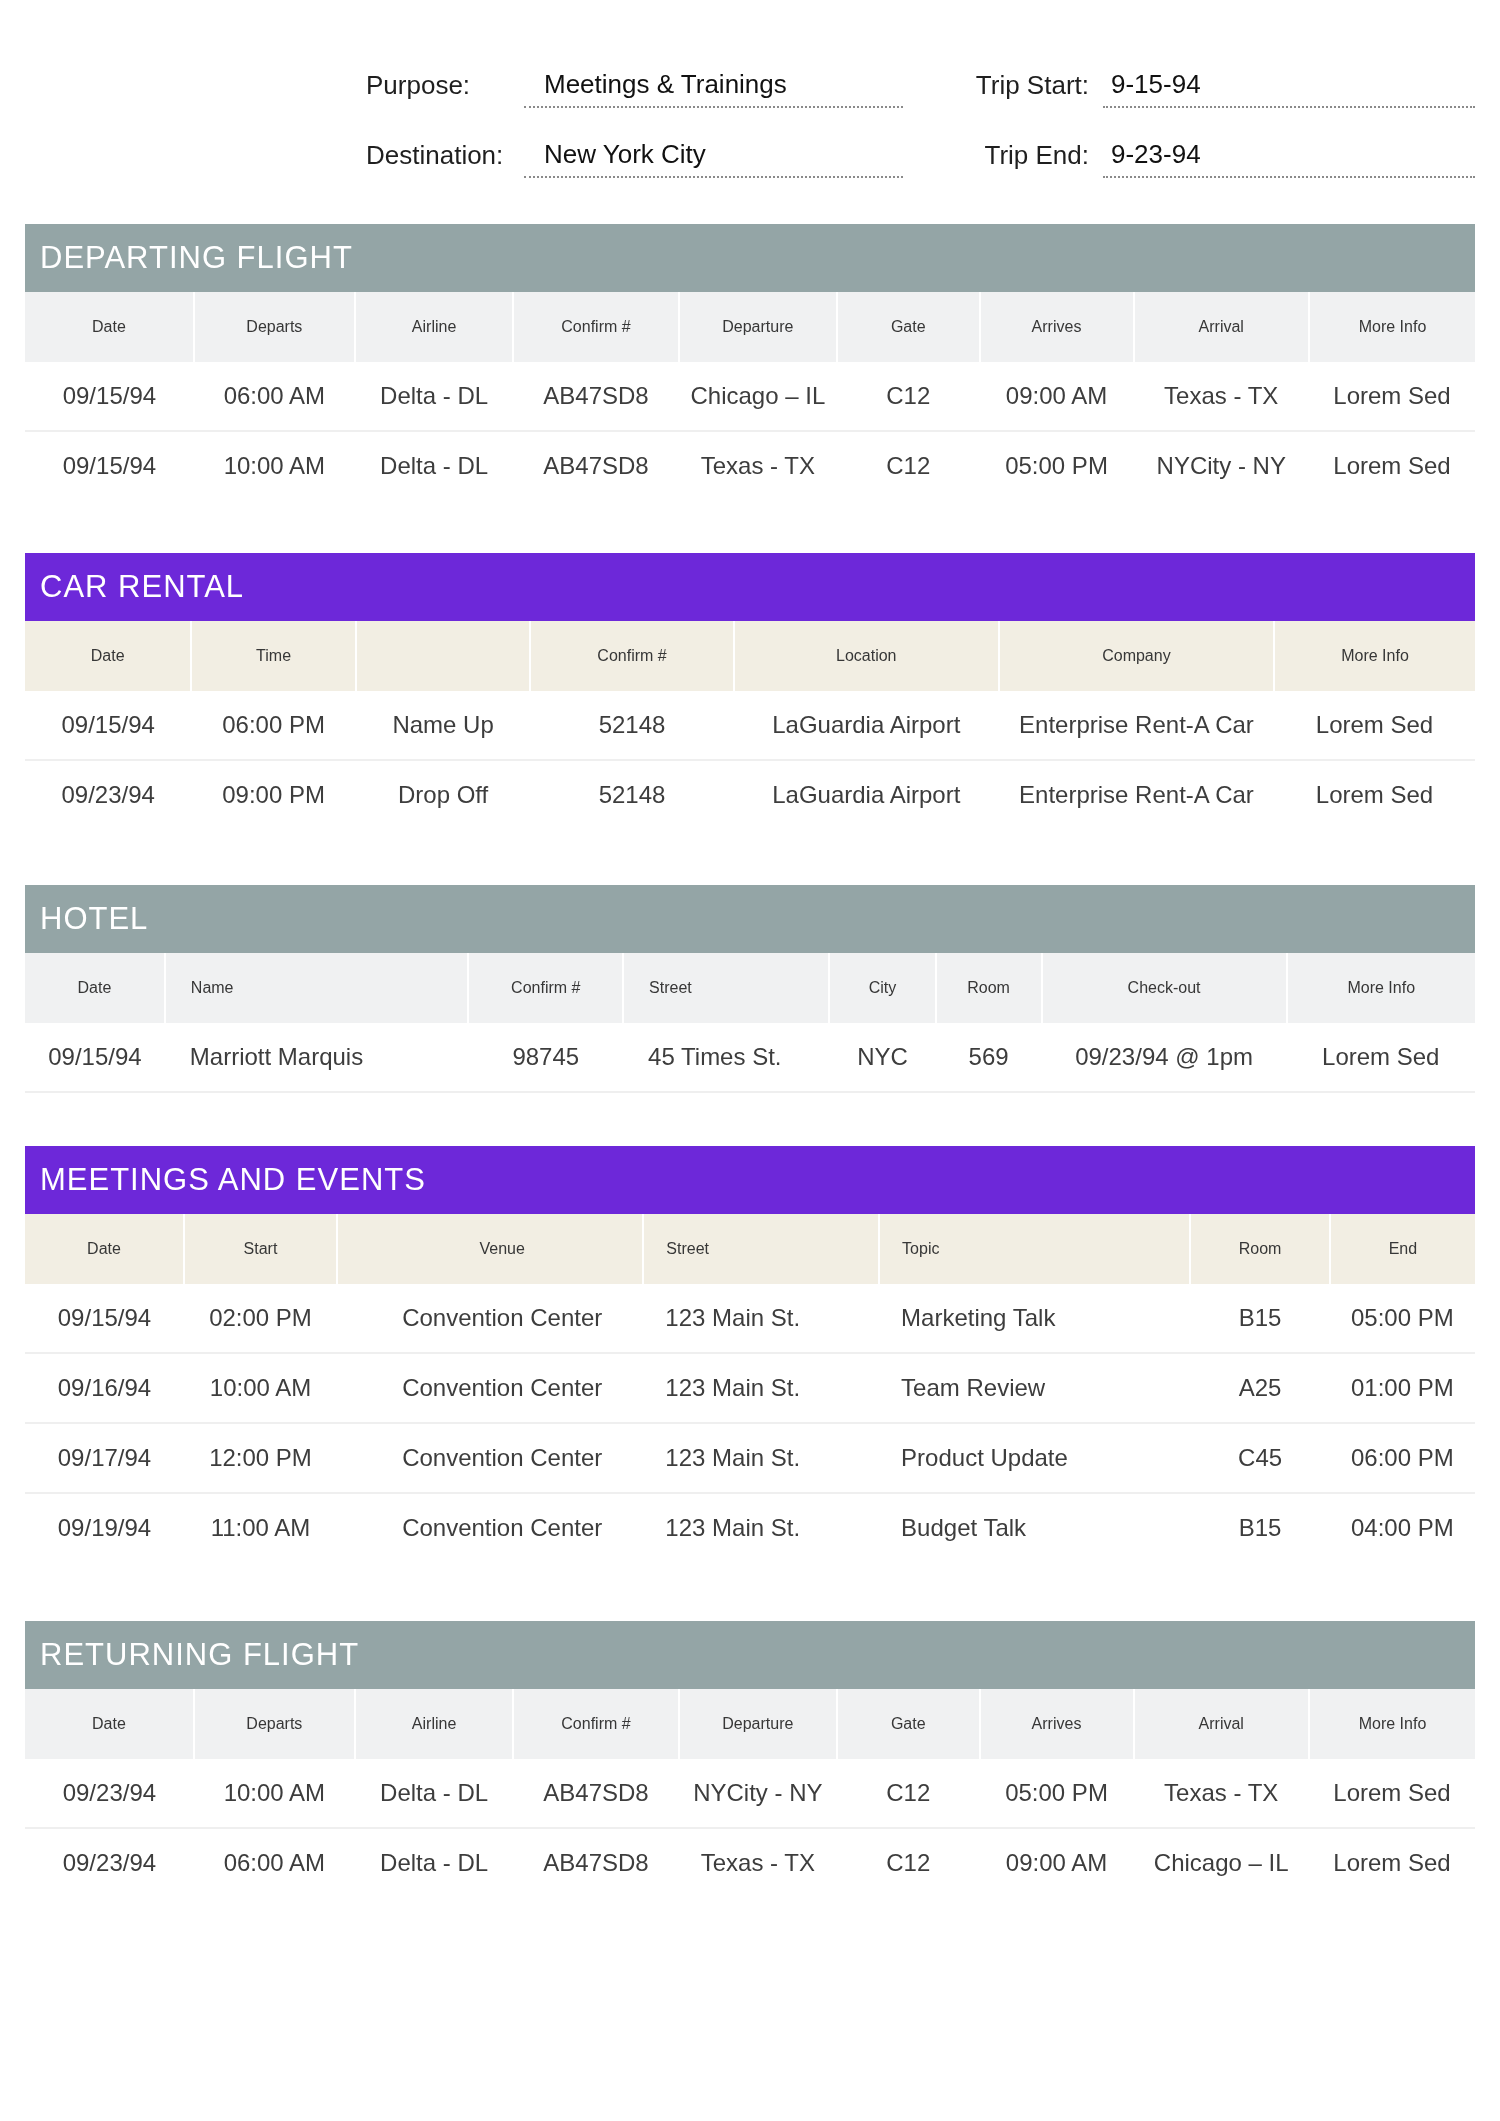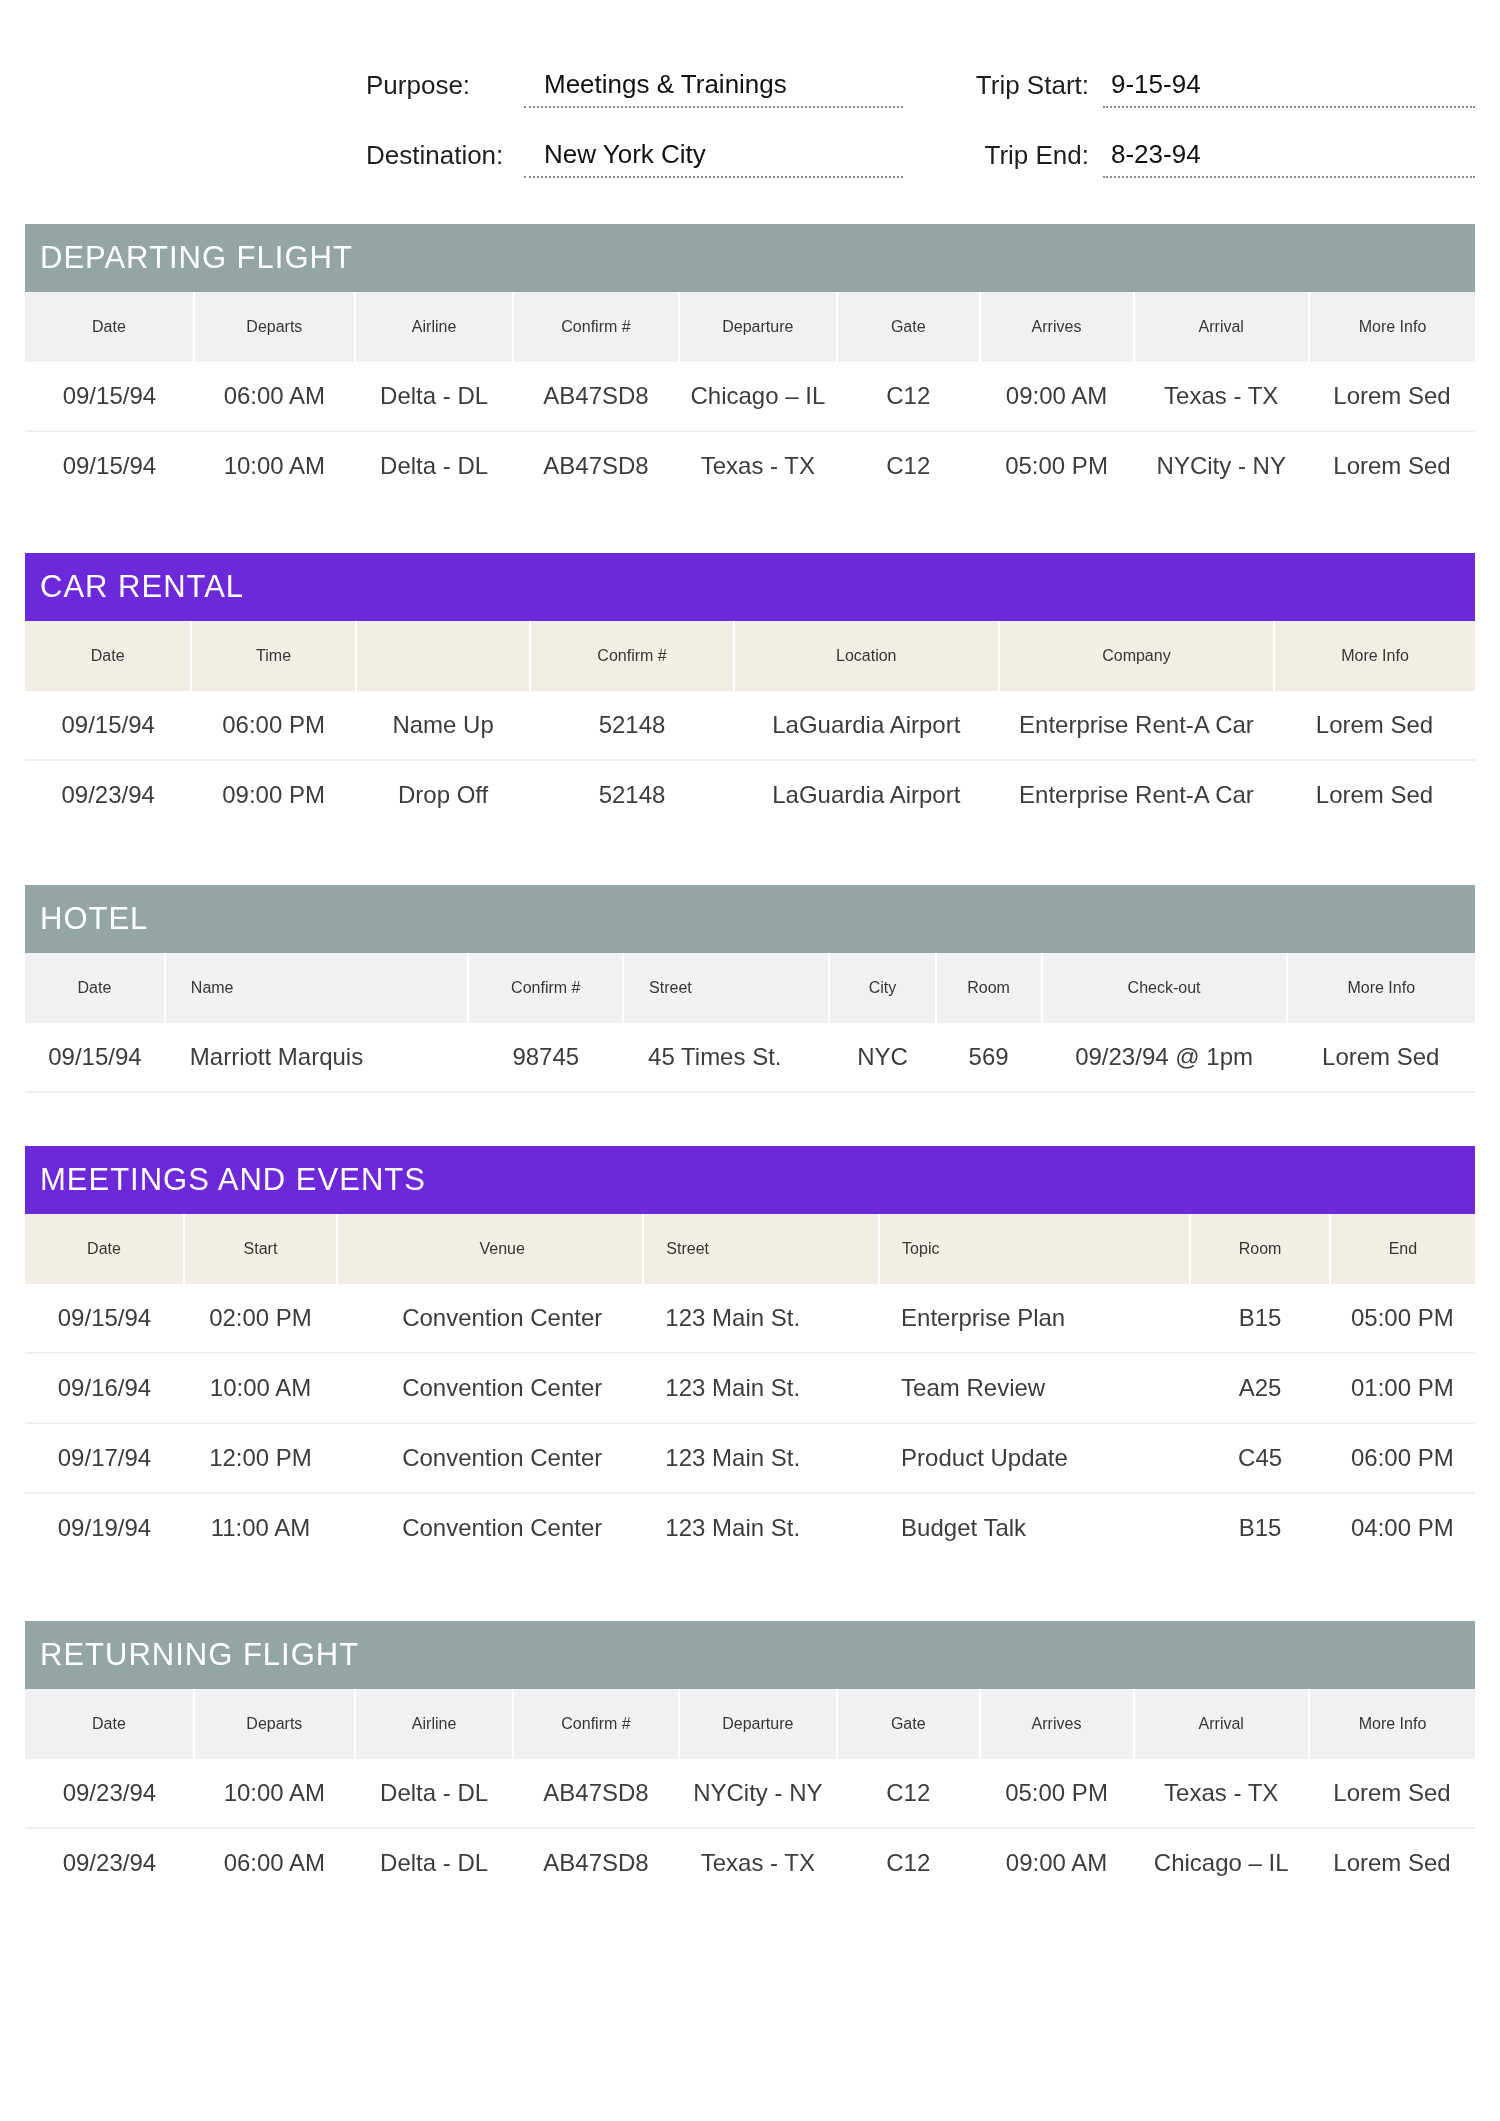--- a/index.html
+++ b/index.html
@@ -113,21 +113,21 @@
         <div class="form-line">New York City</div>
       </div>
     </div>
     <div class="form-col-right">
       <div class="form-row">
         <div class="form-label">Trip Start:</div>
         <div class="form-line">9-15-94</div>
       </div>
       <div class="form-row">
         <div class="form-label">Trip End:</div>
-        <div class="form-line">8-23-94</div>
+        <div class="form-line">9-23-94</div>
       </div>
     </div>
   </div>
 
   <div class="sec sec-departing">
     <div class="band band-blue">
       <span>DEPARTING FLIGHT</span>
     </div>
     <table class="tbl tbl-flight hdr-gray">
         <thead>
@@ -256,21 +256,21 @@
             <th>Room</th>
             <th>End</th>
           </tr>
         </thead>
         <tbody>
           <tr>
             <td>09/15/94</td>
             <td>02:00 PM</td>
             <td>Convention Center</td>
             <td>123 Main St.</td>
-            <td>Enterprise Plan</td>
+            <td>Marketing Talk</td>
             <td>B15</td>
             <td>05:00 PM</td>
           </tr>
           <tr>
             <td>09/16/94</td>
             <td>10:00 AM</td>
             <td>Convention Center</td>
             <td>123 Main St.</td>
             <td>Team Review</td>
             <td>A25</td>

